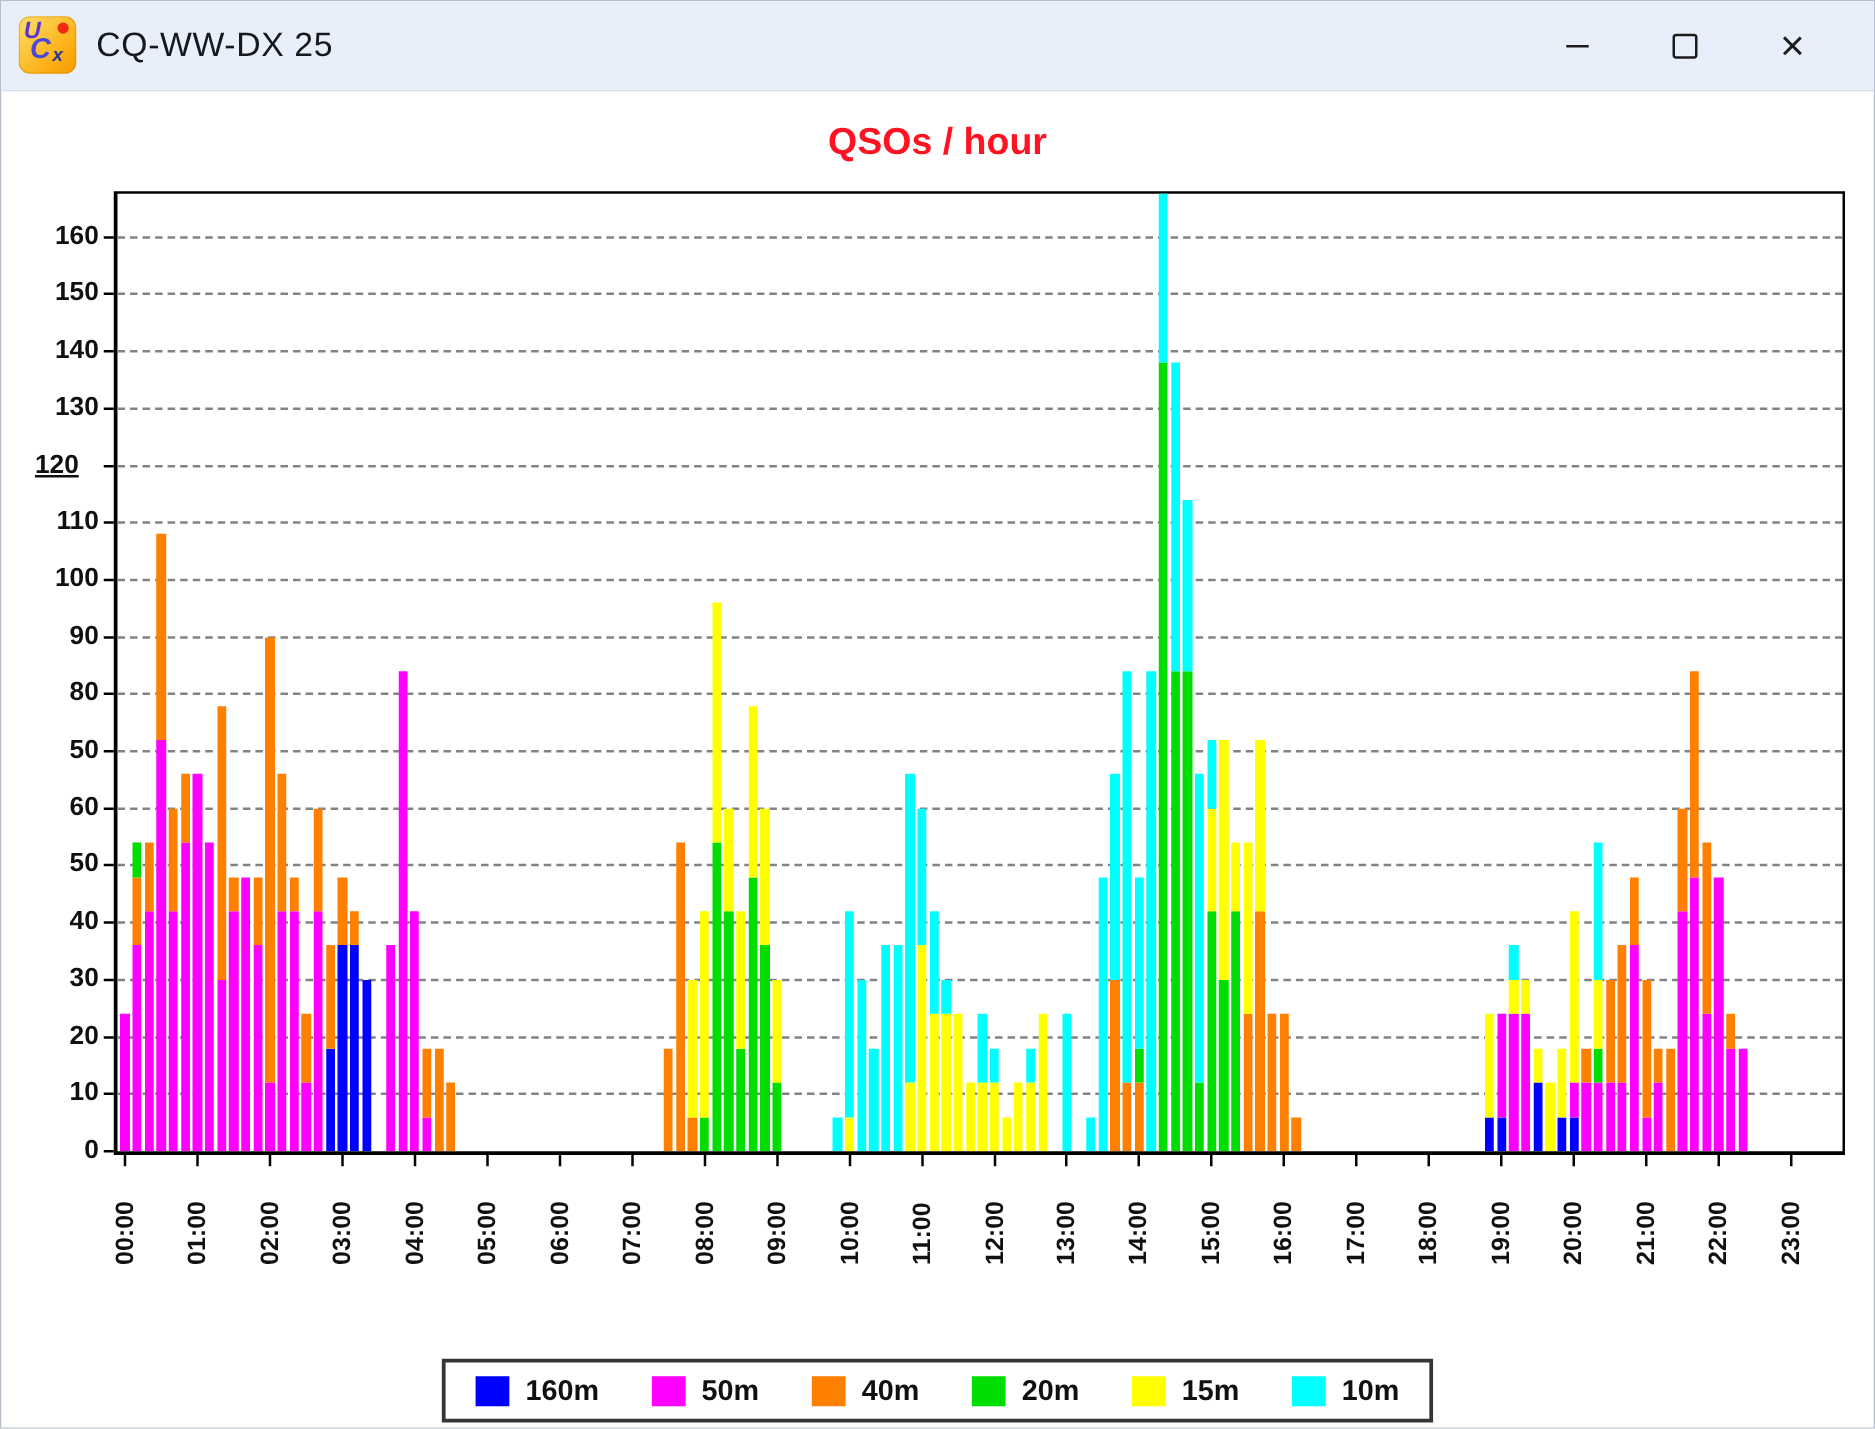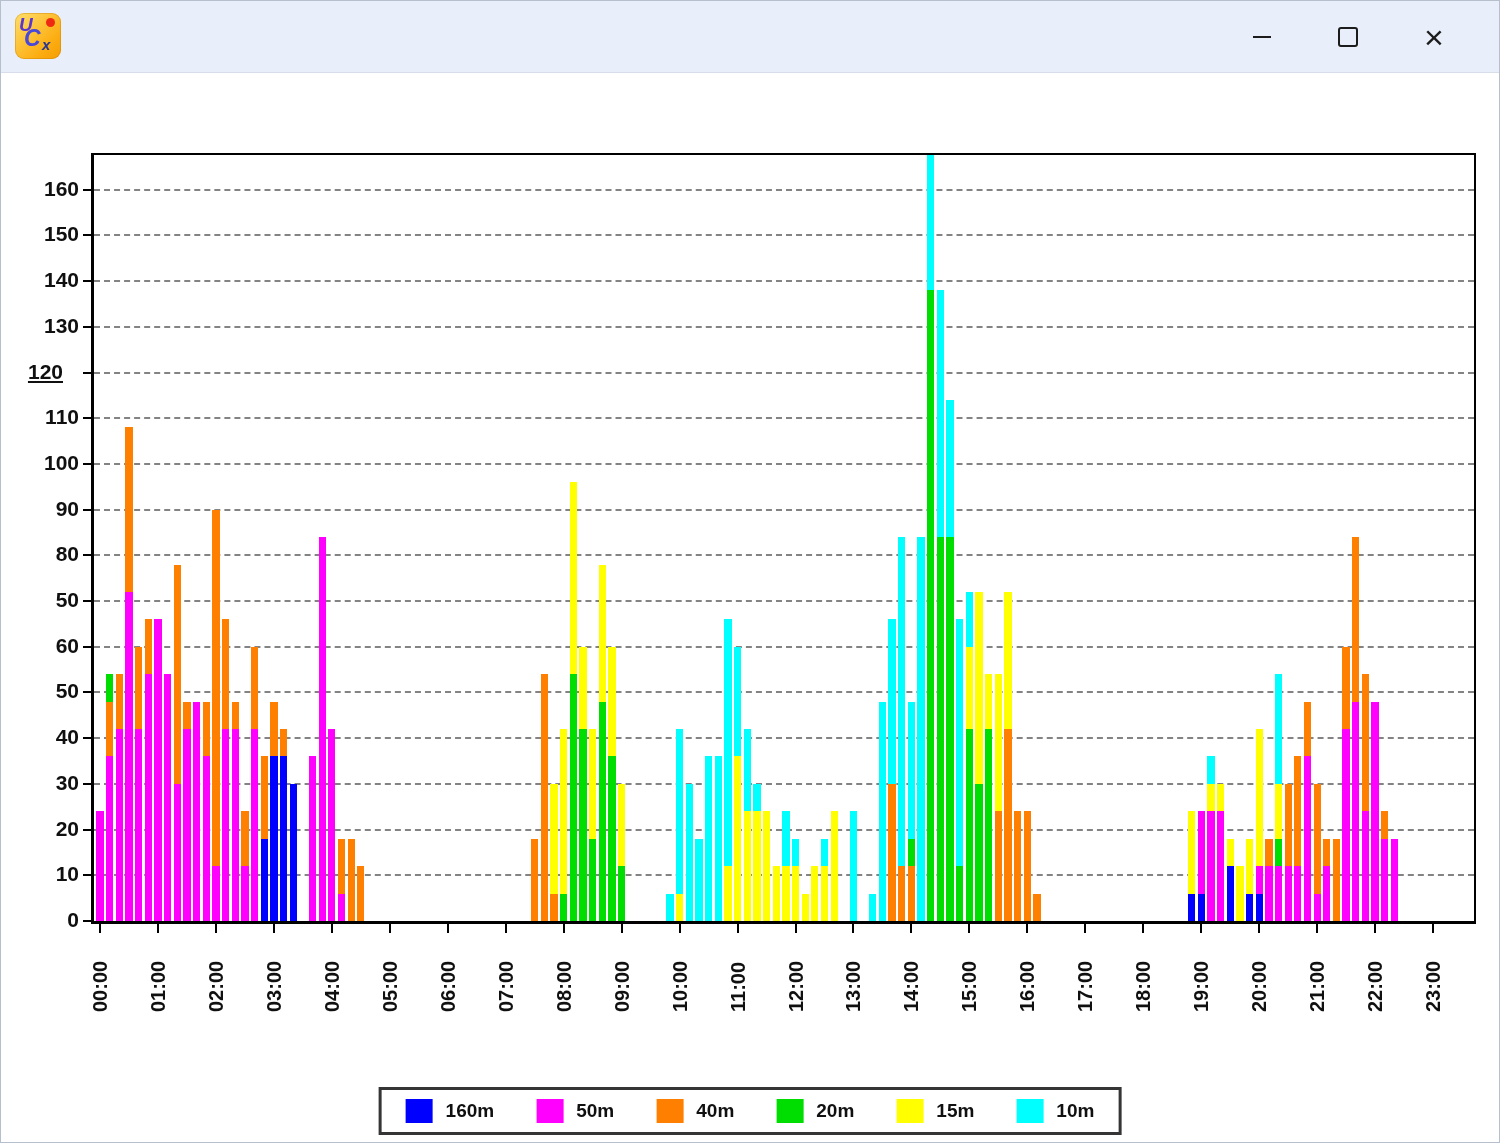--- a/index.html
+++ b/index.html
@@ -37,47 +37,49 @@
   .x-label{position:absolute;writing-mode:vertical-rl;transform:rotate(180deg);
            font-size:20px;font-weight:700;color:#101010;height:76px;line-height:26px;}
   #time-label{position:absolute;top:1016px;left:90px;width:1385px;text-align:center;
               font-size:23px;font-weight:600;color:#3c3c44;}
   
   #legend{position:absolute;top:1086px;left:50%;transform:translateX(-50%);
           border:3px solid #353535;background:#fff;display:flex;align-items:center;
           padding:9px 24px;gap:42px;}
   .legend-item{display:flex;align-items:center;gap:13px;}
   .legend-swatch{width:27px;height:24px;display:inline-block;}
-  .legend-label{font-size:19px;font-weight:600;color:#101010;}
+  .legend-label{font-size:23px;font-weight:600;color:#101010;}
 </style>
 </head>
 <body>
 
 <div id="window">
 
   <div id="titlebar">
     <div id="app-icon">
       <span class="u">U</span>
       <span class="c">C</span>
       <span class="x">x</span>
       <span class="dot"></span>
     </div>
+    <div id="window-title">CQ-WW-DX  25</div>
     <div id="win-buttons">
       <div class="win-btn">
           <span class="glyph-min"></span>
         </div>
       <div class="win-btn">
           <span class="glyph-max"></span>
         </div>
       <div class="win-btn">
           <span class="glyph-close">×</span>
         </div>
     </div>
   </div>
 
+  <div id="chart-title">QSOs / hour</div>
 
   <div id="plot-area">
       <div class="grid-line" style="bottom: 44.7041px;"></div>
       <div class="grid-line" style="bottom: 90.4081px;"></div>
       <div class="grid-line" style="bottom: 136.112px;"></div>
       <div class="grid-line" style="bottom: 181.816px;"></div>
       <div class="grid-line" style="bottom: 227.52px;"></div>
       <div class="grid-line" style="bottom: 273.224px;"></div>
       <div class="grid-line" style="bottom: 318.928px;"></div>
       <div class="grid-line" style="bottom: 364.632px;"></div>

